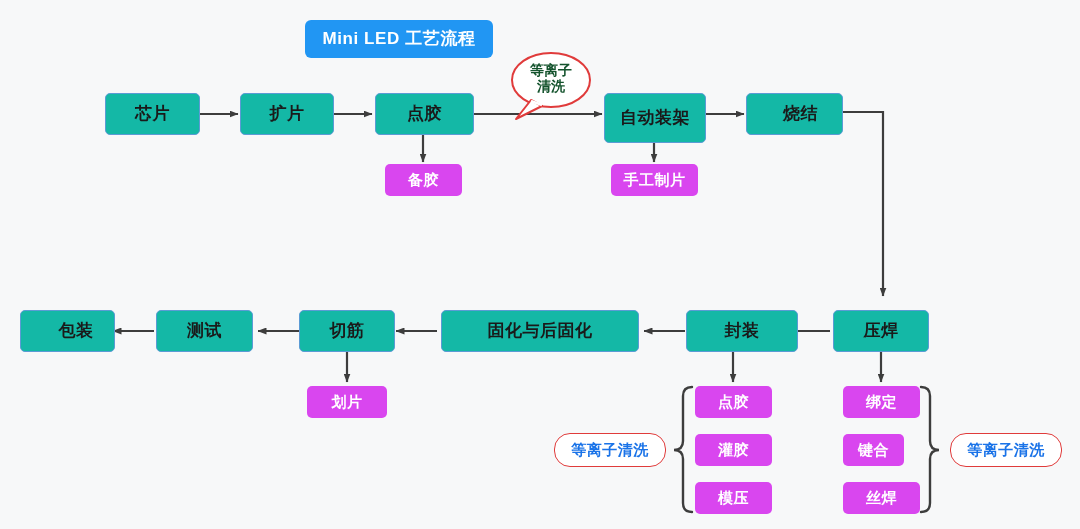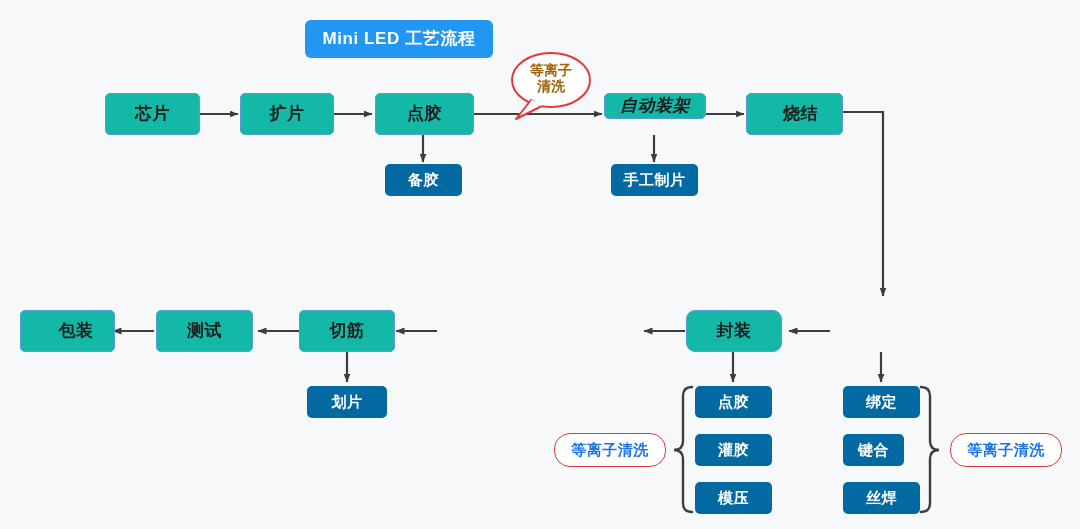--- a/index.html
+++ b/index.html
@@ -44,21 +44,21 @@
     background: #14b8a6;
     border: 1.5px solid #5b9bd5;
     border-radius: 5px;
     color: #1a1a1a;
     font-weight: bold;
     font-size: 17px;
     letter-spacing: 0.5px;
   }
   
   .teal-box {
-    background: #0369a1;
+    background: #d946ef;
     border-radius: 5px;
     color: #ffffff;
     font-weight: bold;
     font-size: 15px;
     letter-spacing: 0.5px;
   }
   
   .title-pill {
     background: #2196f3;
     border-radius: 6px;
@@ -73,21 +73,21 @@
     border: 1.6px solid #e03b3b;
     border-radius: 16px;
     color: #1a73e8;
     font-weight: bold;
     font-size: 15px;
     letter-spacing: 0.5px;
   }
   
   .bubble-text {
     position: absolute;
-    color: #a16207;
+    color: #14532d;
     font-weight: bold;
     font-size: 14px;
     line-height: 1.15;
     text-align: center;
     user-select: none;
   }
 </style>
 </head>
 <body>
 
@@ -141,37 +141,39 @@
     <div>等离子</div>
     <div>清洗</div>
   </div>
 
   <div class="node blue-box" style="left:105px; top:93px; width:95px; height:42px;">芯片</div>
 
   <div class="node blue-box" style="left:240px; top:93px; width:94px; height:42px;">扩片</div>
 
   <div class="node blue-box" style="left:375px; top:93px; width:99px; height:42px;">点胶</div>
 
-  <div class="node blue-box" style="left:604px; top:93px; width:102px; height:26px;font-style:italic;">自动装架</div>
+  <div class="node blue-box" style="left:604px; top:93px; width:102px; height:50px;">自动装架</div>
 
   <div class="node blue-box" style="left:746px; top:93px; width:97px; height:42px;padding-left:12px;">烧结</div>
 
   <div class="node teal-box" style="left:385px; top:164px; width:77px; height:32px;">备胶</div>
 
   <div class="node teal-box" style="left:611px; top:164px; width:87px; height:32px;">手工制片</div>
 
   <div class="node blue-box" style="left:20px; top:310px; width:95px; height:42px;padding-left:17px;">包装</div>
 
   <div class="node blue-box" style="left:156px; top:310px; width:97px; height:42px;">测试</div>
 
   <div class="node blue-box" style="left:299px; top:310px; width:96px; height:42px;">切筋</div>
 
+  <div class="node blue-box" style="left:441px; top:310px; width:198px; height:42px;">固化与后固化</div>
 
-  <div class="node blue-box" style="left:686px; top:310px; width:96px; height:42px;border-radius:9px;">封装</div>
+  <div class="node blue-box" style="left:686px; top:310px; width:112px; height:42px;">封装</div>
 
+  <div class="node blue-box" style="left:833px; top:310px; width:96px; height:42px;">压焊</div>
 
   <div class="node teal-box" style="left:307px; top:386px; width:80px; height:32px;">划片</div>
 
   <div class="node red-box" style="left:554px; top:433px; width:112px; height:34px;">等离子清洗</div>
 
   <div class="node teal-box" style="left:695px; top:386px; width:77px; height:32px;">点胶</div>
 
   <div class="node teal-box" style="left:695px; top:434px; width:77px; height:32px;">灌胶</div>
 
   <div class="node teal-box" style="left:695px; top:482px; width:77px; height:32px;">模压</div>

